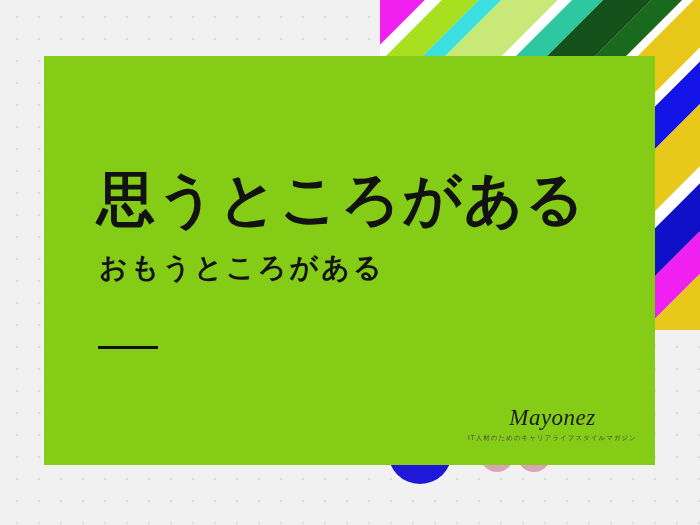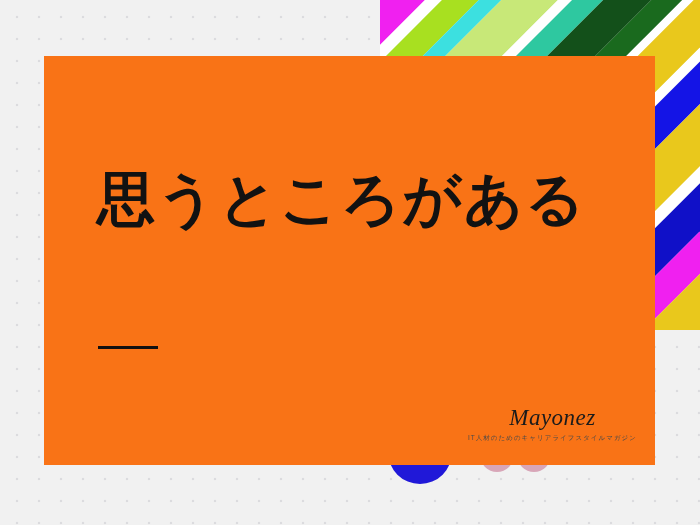--- a/index.html
+++ b/index.html
@@ -59,21 +59,21 @@
   }
   .under-shapes svg { display:block; width:100%; height:100%; }
 
   
   .card {
     position: absolute;
     left: 44px;
     top: 56px;
     width: 611px;
     height: 409px;
-    background: #f97316;
+    background: #84cc16;
     z-index: 5;
   }
 
   .card-inner {
     position: relative;
     width: 100%;
     height: 100%;
   }
 
   .headline {
@@ -214,20 +214,21 @@
         </g>
       </g>
     </svg>
   </div>
 
   <div class="card">
     <div class="card-inner">
 
       <div class="headline">思うところがある</div>
 
+      <div class="reading">おもうところがある</div>
 
       <div class="rule"></div>
 
       <div class="brand">
         <div class="brand-word">Mayonez</div>
         <div class="brand-tagline">IT人材のためのキャリアライフスタイルマガジン</div>
       </div>
 
     </div>
   </div>

